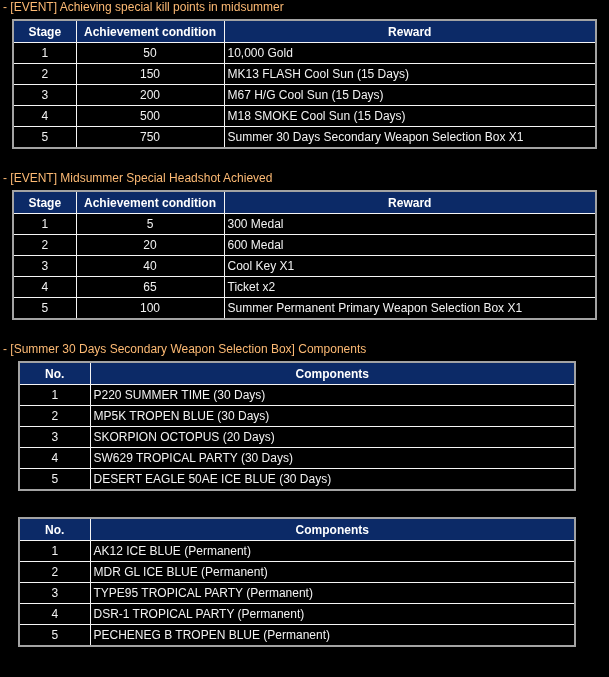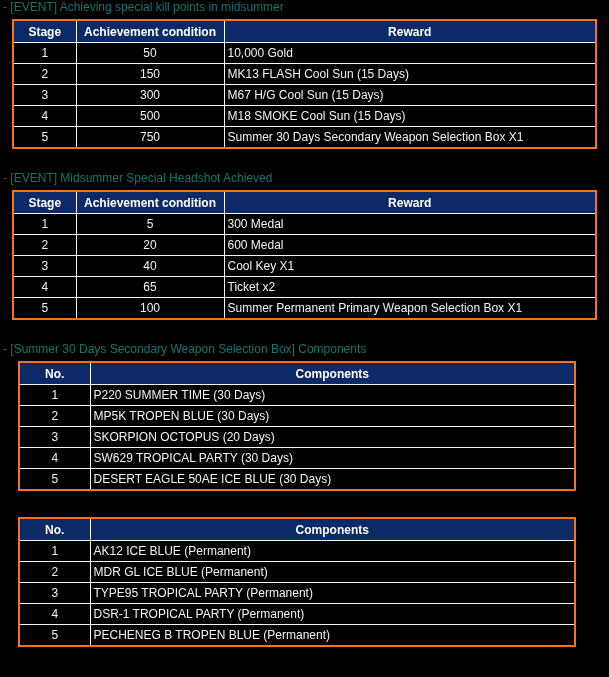--- a/index.html
+++ b/index.html
@@ -18,38 +18,38 @@
   }
   .section {
     position: absolute;
     left: 0;
     width: 609px;
   }
   .section-title {
     font-size: 12px;
     line-height: 14px;
     padding-left: 3px;
-    color: #0f766e;
+    color: #fdba74;
     white-space: nowrap;
   }
   table {
     border-collapse: collapse;
     table-layout: fixed;
     margin-top: 5px;
     background: #000000;
   }
   .tbl-wide  { margin-left: 12px; width: 585px; }
   .tbl-narrow{ margin-left: 18px; width: 558px; }
   th, td {
     border: 1px solid #f5f5f5;
     font-size: 12px;
     overflow: hidden;
     white-space: nowrap;
   }
-  table { border: 2px solid #f97316; }
+  table { border: 2px solid #a3a3a3; }
   th {
     background: #0c2a67;
     color: #ffffff;
     font-weight: bold;
     height: 21px;
     text-align: center;
     padding: 0 2px;
   }
   td {
     height: 20px;
@@ -92,21 +92,21 @@
           <td class="center">50</td>
           <td class="left">10,000 Gold</td>
         </tr>
         <tr>
           <td class="center">2</td>
           <td class="center">150</td>
           <td class="left">MK13 FLASH Cool Sun (15 Days)</td>
         </tr>
         <tr>
           <td class="center">3</td>
-          <td class="center">300</td>
+          <td class="center">200</td>
           <td class="left">M67 H/G Cool Sun (15 Days)</td>
         </tr>
         <tr>
           <td class="center">4</td>
           <td class="center">500</td>
           <td class="left">M18 SMOKE Cool Sun (15 Days)</td>
         </tr>
         <tr>
           <td class="center">5</td>
           <td class="center">750</td>

